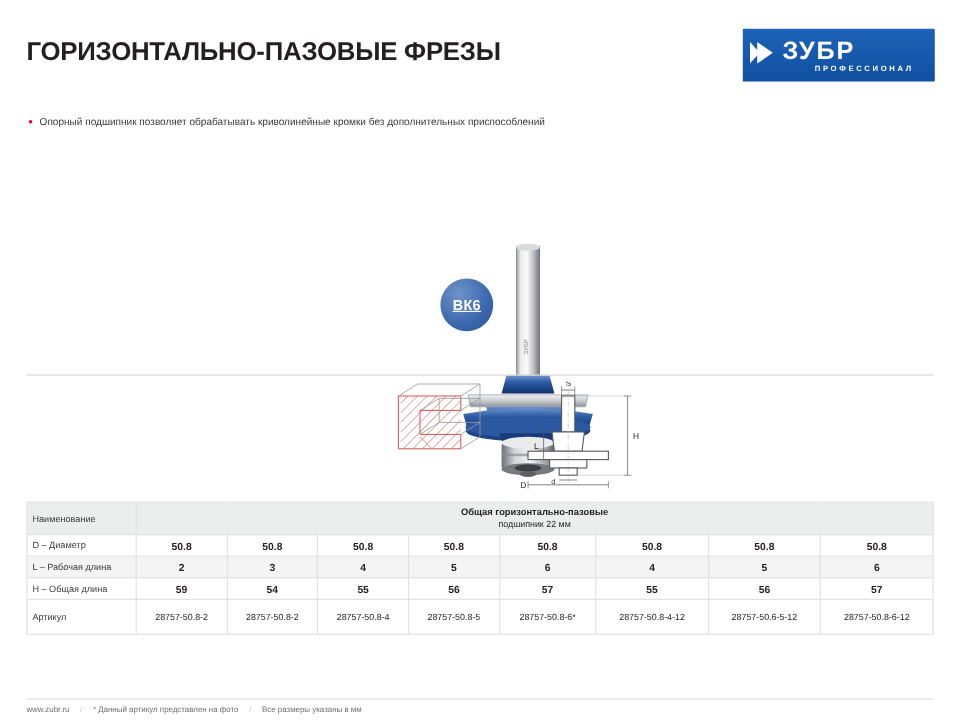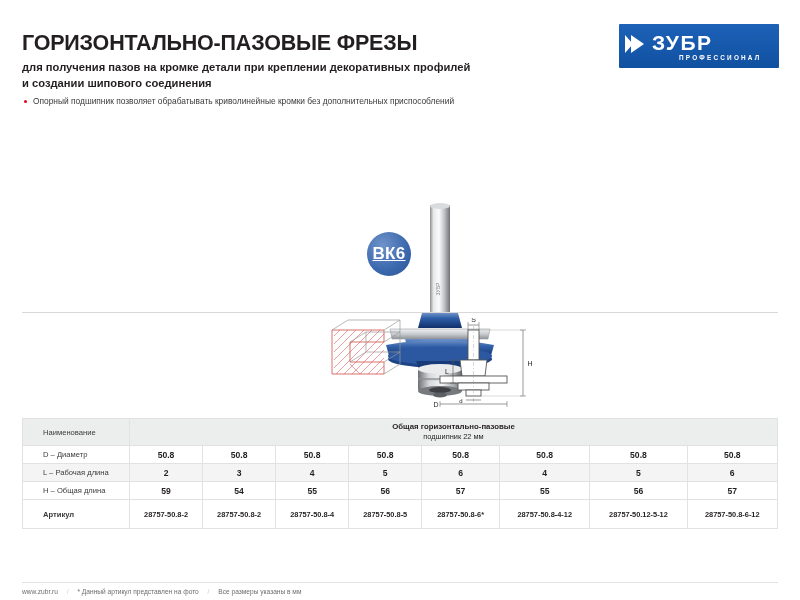--- a/index.html
+++ b/index.html
@@ -62,21 +62,21 @@
     font-size:6.4px;color:#ffffff;letter-spacing:2.2px;font-weight:bold;
   }
 
   
   .photo-area{position:absolute;left:0;top:108px;width:800px;height:205px;}
   .bk6-badge{
     position:absolute;left:367px;top:124px;width:44px;height:44px;
     border-radius:50%;
     background:#3f6fb5;
     background:radial-gradient(circle at 35% 30%, #6f93c9 0%, #3a67ad 60%, #2d5496 100%);
-    color:#fff;font-size:17px;font-weight:bold;
+    color:#fff;font-size:12px;font-weight:bold;
     display:flex;align-items:center;justify-content:center;
     letter-spacing:0.3px;
     text-decoration:underline;
   }
 
   
   .cutter{position:absolute;left:370px;top:95px;width:180px;height:200px;}
 
   
   .divider{
@@ -95,38 +95,38 @@
   .table td{
     border:1px solid #e2e2e2;
     padding:0;
     height:17px;
     text-align:center;
     vertical-align:middle;
     color:#231f20;
   }
   .table td.lbl{
     text-align:left;
-    padding-left:20px;
+    padding-left:4px;
     width:86px;
     font-size:7.6px;
     color:#3a3a3a;
     background:#ffffff;
   }
   .table tr.hdr td{
     background:#eceded;
     font-weight:bold;
     height:26px;
     font-size:7.8px;
   }
   .table tr.hdr td.lbl{
     background:#eceded;font-weight:normal;font-size:7.6px;
   }
   .table td.val{font-weight:bold;font-size:8.6px;}
   .table tr.gray td{background:#f4f4f4;}
-  .table tr.art td{height:28px;font-size:7.4px;font-weight:bold;}
+  .table tr.art td{height:28px;font-size:7.4px;font-weight:normal;}
   .table tr.art td.lbl{font-size:7.6px;}
   .hdr-title{font-weight:bold;font-size:7.8px;line-height:10px;}
   .hdr-sub{font-weight:normal;font-size:7.4px;line-height:10px;}
 
   
   .footer{
     position:absolute;left:22px;top:588px;width:756px;
     font-size:6.6px;color:#6d6d6d;
   }
   .footer span.sep{color:#c9c9c9;padding:0 7px;}
@@ -134,24 +134,20 @@
     position:absolute;left:22px;top:582px;width:756px;height:1px;background:#e2e2e2;
   }
 </style>
 </head>
 <body>
 
 <div class="page">
 
   <div class="header">
     <div class="title">ГОРИЗОНТАЛЬНО-ПАЗОВЫЕ ФРЕЗЫ</div>
-    <div class="subtitle">
-      <div>для получения пазов на кромке детали при креплении декоративных профилей</div>
-      <div>и создании шипового соединения</div>
-    </div>
     <div class="bullets">
       <div class="bullet">Опорный подшипник позволяет обрабатывать криволинейные кромки без дополнительных приспособлений</div>
     </div>
 
     <div class="logo">
       <div class="logo-inner">
         <span class="logo-arrow2"></span>
         <span class="logo-arrow"></span>
         <span class="logo-zubr">ЗУБР</span>
         <span class="logo-prof">ПРОФЕССИОНАЛ</span>
@@ -339,21 +335,21 @@
 
 
       <tr class="art">
         <td class="lbl">Артикул</td>
         <td>28757-50.8-2</td>
         <td>28757-50.8-2</td>
         <td>28757-50.8-4</td>
         <td>28757-50.8-5</td>
         <td>28757-50.8-6*</td>
         <td>28757-50.8-4-12</td>
-        <td>28757-50.12-5-12</td>
+        <td>28757-50.6-5-12</td>
         <td>28757-50.8-6-12</td>
       </tr>
     </tbody>
   </table>
 
   <div class="footer-line"></div>
   <div class="footer">
     <span>www.zubr.ru</span>
     <span class="sep">/</span>
     <span>* Данный артикул представлен на фото</span>

